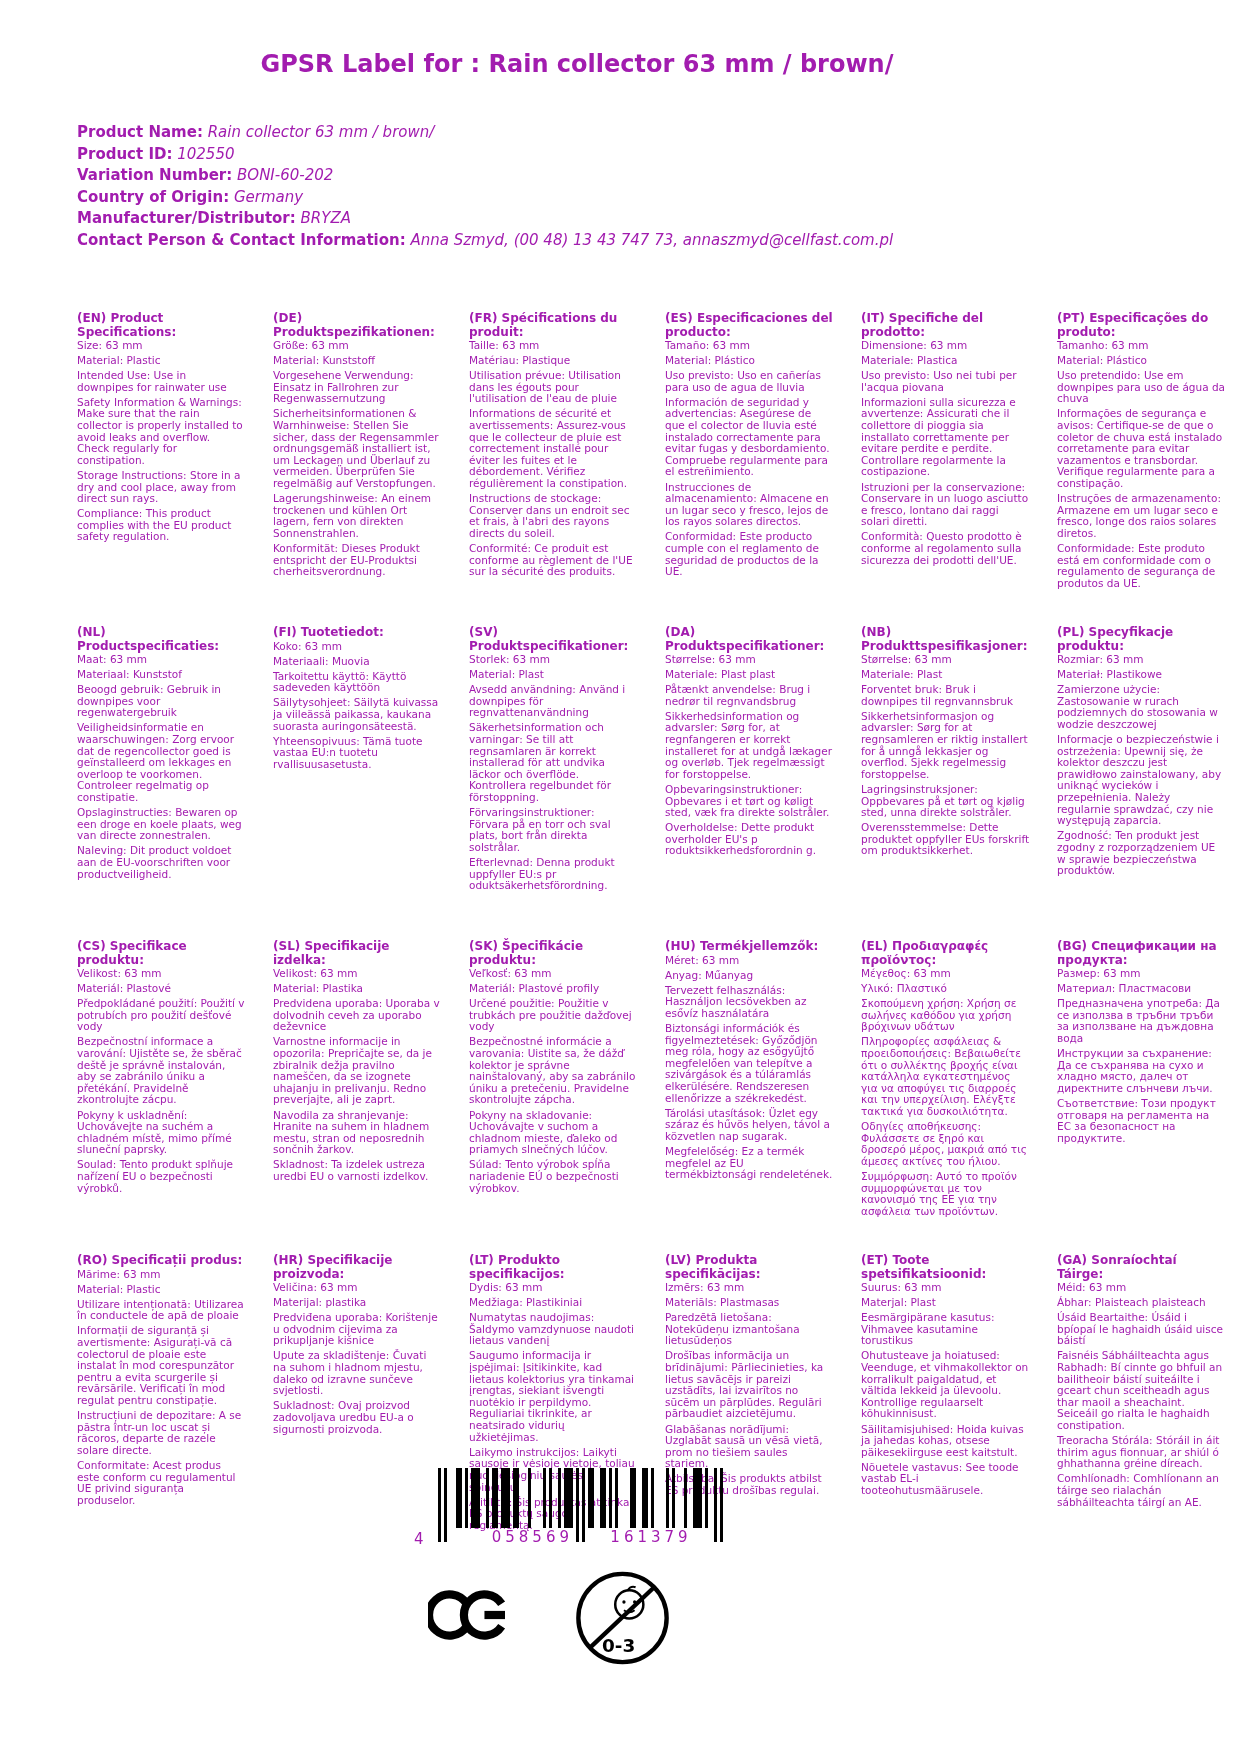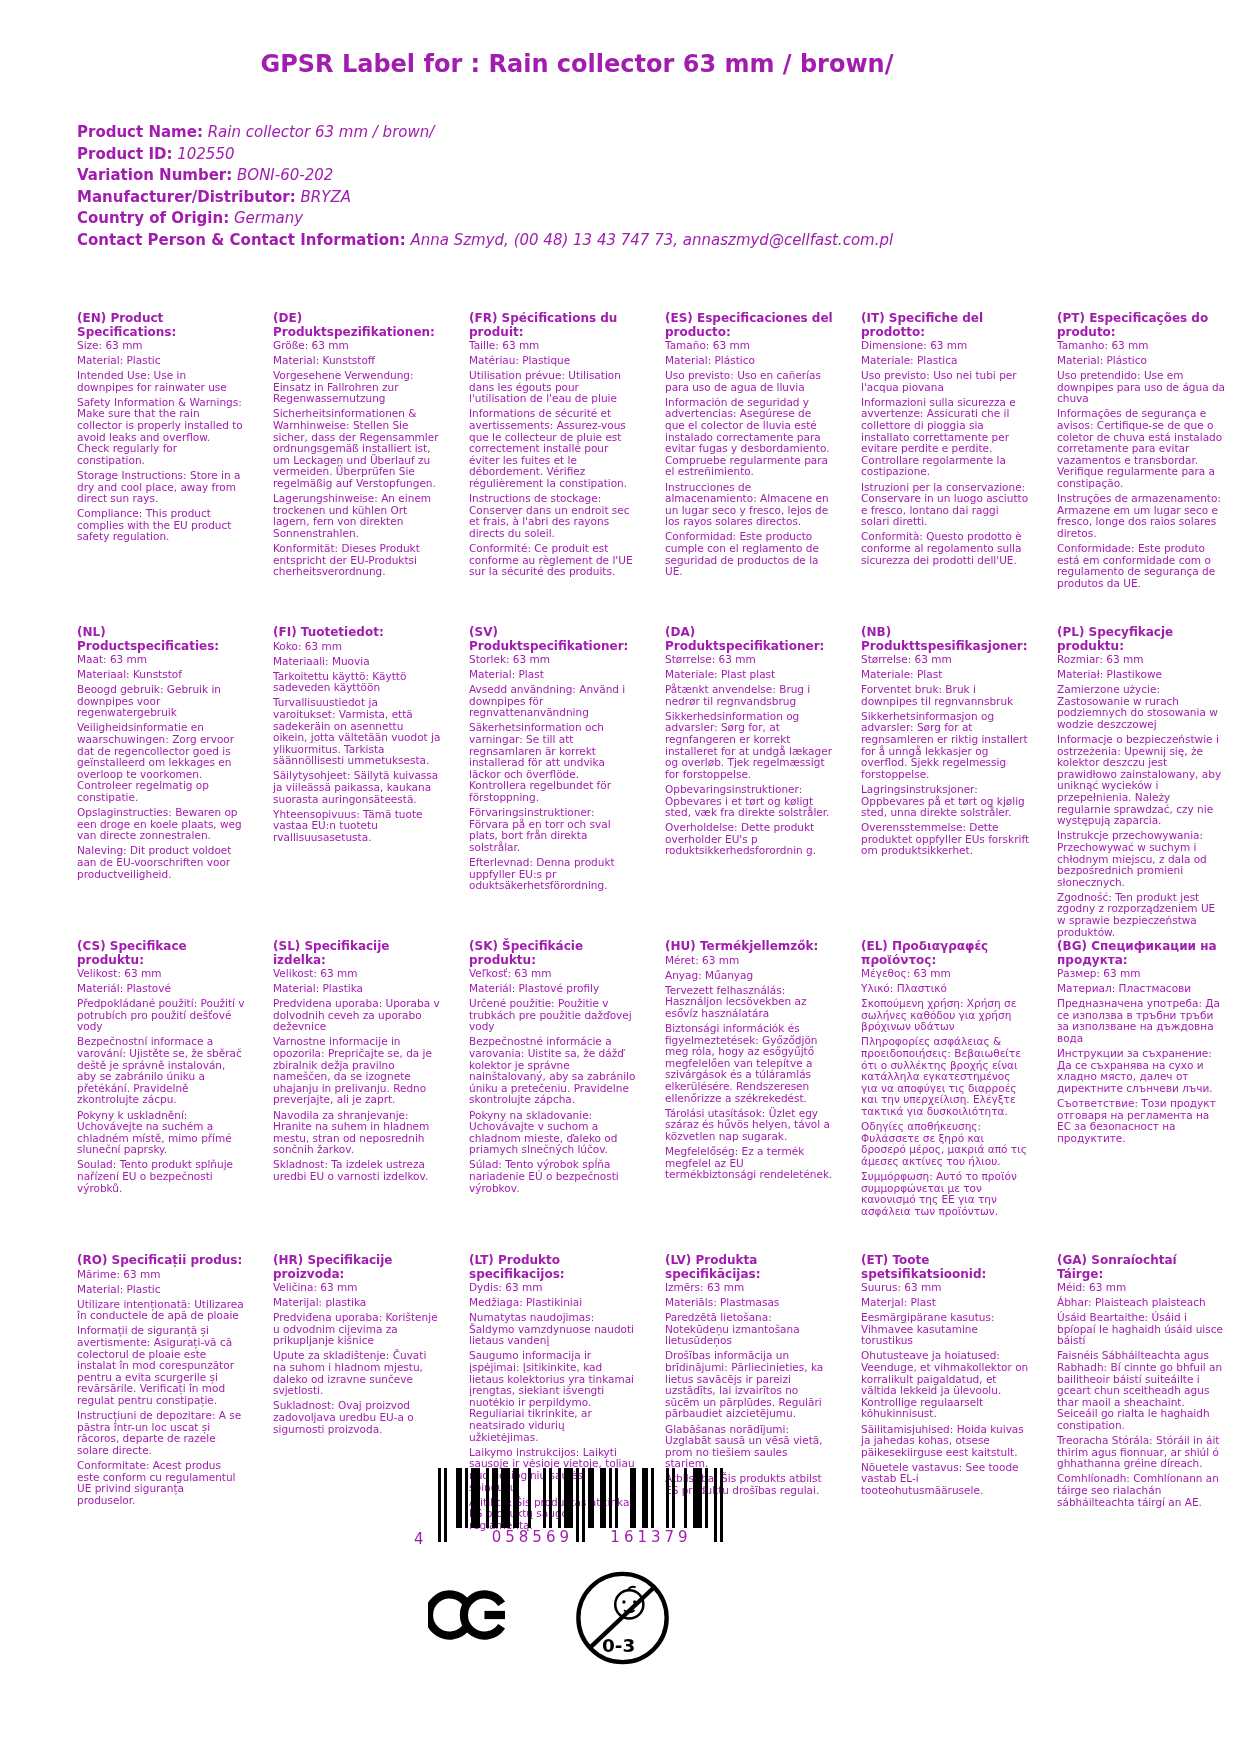--- a/index.html
+++ b/index.html
@@ -72,27 +72,27 @@
     <span class="info-label">Product ID:</span>
     <span class="info-value">102550</span>
   </div>
 
   <div class="info-row">
     <span class="info-label">Variation Number:</span>
     <span class="info-value">BONI-60-202</span>
   </div>
 
   <div class="info-row">
+    <span class="info-label">Country of Origin:</span>
+    <span class="info-value">Germany</span>
+  </div>
+
+  <div class="info-row">
     <span class="info-label">Manufacturer/Distributor:</span>
     <span class="info-value">BRYZA</span>
-  </div>
-
-  <div class="info-row">
-    <span class="info-label">Country of Origin:</span>
-    <span class="info-value">Germany</span>
   </div>
 
   <div class="info-row">
     <span class="info-label">Contact Person &amp; Contact Information:</span>
     <span class="info-value">Anna Szmyd, (00 48) 13 43 747 73, annaszmyd@cellfast.com.pl</span>
   </div>
 </div>
 
   <div class="lang-grid">
   <div class="spec-block">
@@ -178,21 +178,20 @@
           <p class="spec-p">Naleving: Dit product voldoet aan de EU-voorschriften voor productveiligheid.</p>
         </div>
   </div>
 
   <div class="spec-block">
     <h3 class="spec-heading">(FI) Tuotetiedot:</h3>
     <div>
           <p class="spec-p">Koko: 63 mm</p>
           <p class="spec-p">Materiaali: Muovia</p>
           <p class="spec-p">Tarkoitettu käyttö: Käyttö sadeveden käyttöön</p>
-          <p class="spec-p">Turvallisuustiedot ja varoitukset: Varmista, että sadekeräin on asennettu oikein, jotta vältetään vuodot ja ylikuormitus. Tarkista säännöllisesti ummetuksesta.</p>
           <p class="spec-p">Säilytysohjeet: Säilytä kuivassa ja viileässä paikassa, kaukana suorasta auringonsäteestä.</p>
           <p class="spec-p">Yhteensopivuus: Tämä tuote vastaa EU:n tuotetu rvallisuusasetusta.</p>
         </div>
   </div>
 
   <div class="spec-block">
     <h3 class="spec-heading">(SV) Produktspecifikationer:</h3>
     <div>
           <p class="spec-p">Storlek: 63 mm</p>
           <p class="spec-p">Material: Plast</p>
@@ -227,21 +226,20 @@
         </div>
   </div>
 
   <div class="spec-block">
     <h3 class="spec-heading">(PL) Specyfikacje produktu:</h3>
     <div>
           <p class="spec-p">Rozmiar: 63 mm</p>
           <p class="spec-p">Materiał: Plastikowe</p>
           <p class="spec-p">Zamierzone użycie: Zastosowanie w rurach podziemnych do stosowania w wodzie deszczowej</p>
           <p class="spec-p">Informacje o bezpieczeństwie i ostrzeżenia: Upewnij się, że kolektor deszczu jest prawidłowo zainstalowany, aby uniknąć wycieków i przepełnienia. Należy regularnie sprawdzać, czy nie występują zaparcia.</p>
-          <p class="spec-p">Instrukcje przechowywania: Przechowywać w suchym i chłodnym miejscu, z dala od bezpośrednich promieni słonecznych.</p>
           <p class="spec-p">Zgodność: Ten produkt jest zgodny z rozporządzeniem UE w sprawie bezpieczeństwa produktów.</p>
         </div>
   </div>
 
   <div class="spec-block">
     <h3 class="spec-heading">(CS) Specifikace produktu:</h3>
     <div>
           <p class="spec-p">Velikost: 63 mm</p>
           <p class="spec-p">Materiál: Plastové</p>
           <p class="spec-p">Předpokládané použití: Použití v potrubích pro použití dešťové vody</p>

